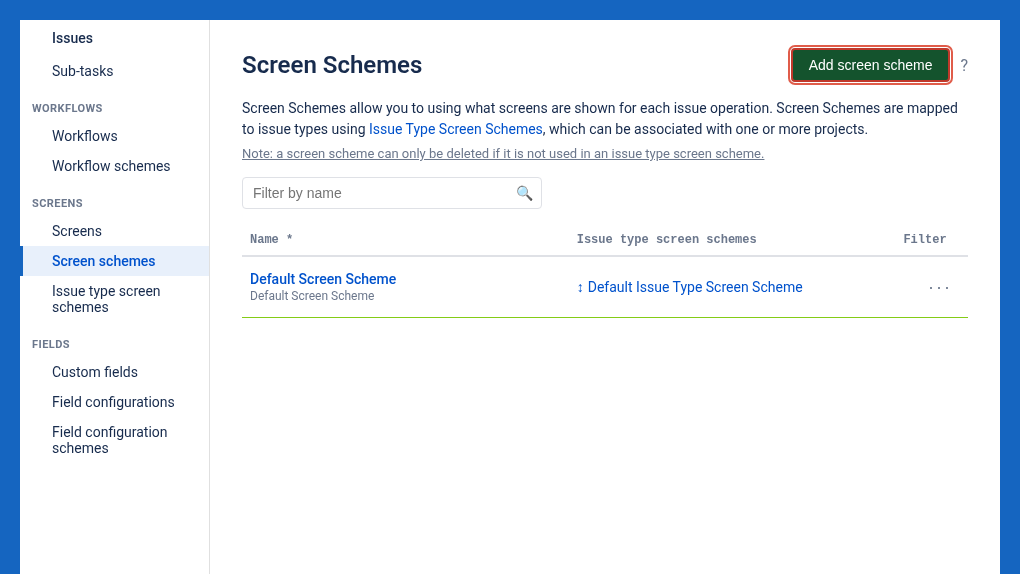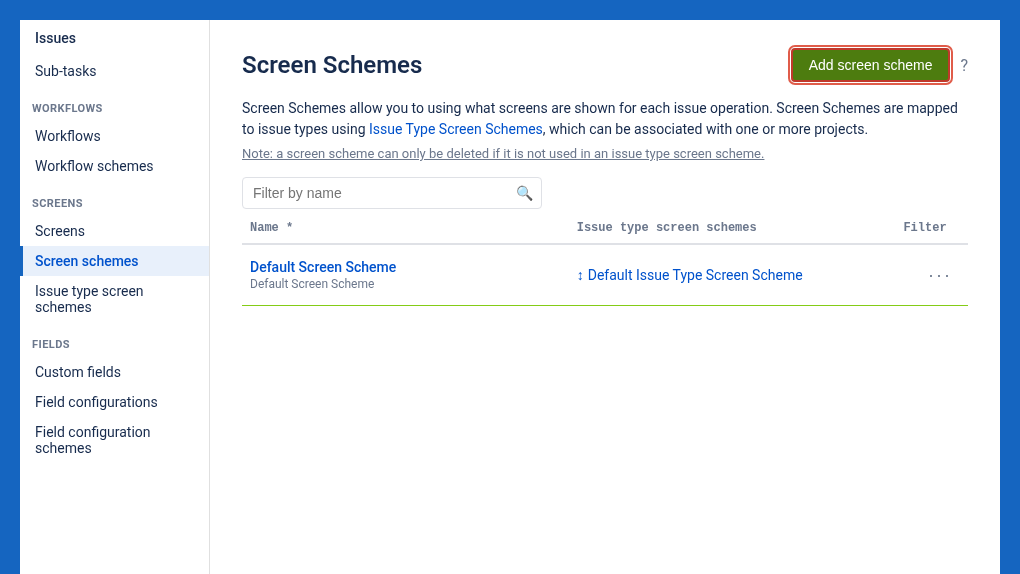--- a/index.html
+++ b/index.html
@@ -31,21 +31,21 @@
     .sidebar-section-label {
       font-size: 11px;
       font-weight: 700;
       color: #6b778c;
       text-transform: uppercase;
       letter-spacing: 0.04em;
       padding: 16px 12px 6px 12px;
     }
     .sidebar-item {
       display: block;
-      padding: 7px 12px;
+      padding: 7px 29px;
       font-size: 14px;
       color: #172b4d;
       cursor: pointer;
       text-decoration: none;
       border-left: 3px solid transparent;
     }
     .sidebar-item.active {
       background: #e8f0fb;
       border-left: 3px solid #1565c0;
       color: #0052cc;
@@ -72,21 +72,21 @@
       font-size: 24px;
       font-weight: 600;
       color: #172b4d;
     }
     .header-right {
       display: flex;
       align-items: center;
       gap: 10px;
     }
     .add-btn {
-      background: #4d7c0f;
+      background: #14532d;
       color: #fff;
       border: 2px solid #c0392b;
       border-radius: 4px;
       padding: 7px 16px;
       font-size: 14px;
       font-weight: 500;
       cursor: pointer;
       outline: 2px solid #e05c4a;
       outline-offset: 1px;
       margin-left: 39px;
@@ -108,21 +108,21 @@
     }
     .note-text {
       font-size: 13px;
       color: #6b778c;
       margin-bottom: 16px;
       text-decoration: underline;
     }
     .filter-bar {
       display: flex;
       align-items: center;
-      margin-bottom: 4px;
+      margin-bottom: 16px;
     }
     .filter-input-wrapper {
       position: relative;
       width: 300px;
     }
     .filter-input {
       width: 100%;
       padding: 7px 32px 7px 10px;
       border: 1px solid #dfe1e6;
       border-radius: 4px;

